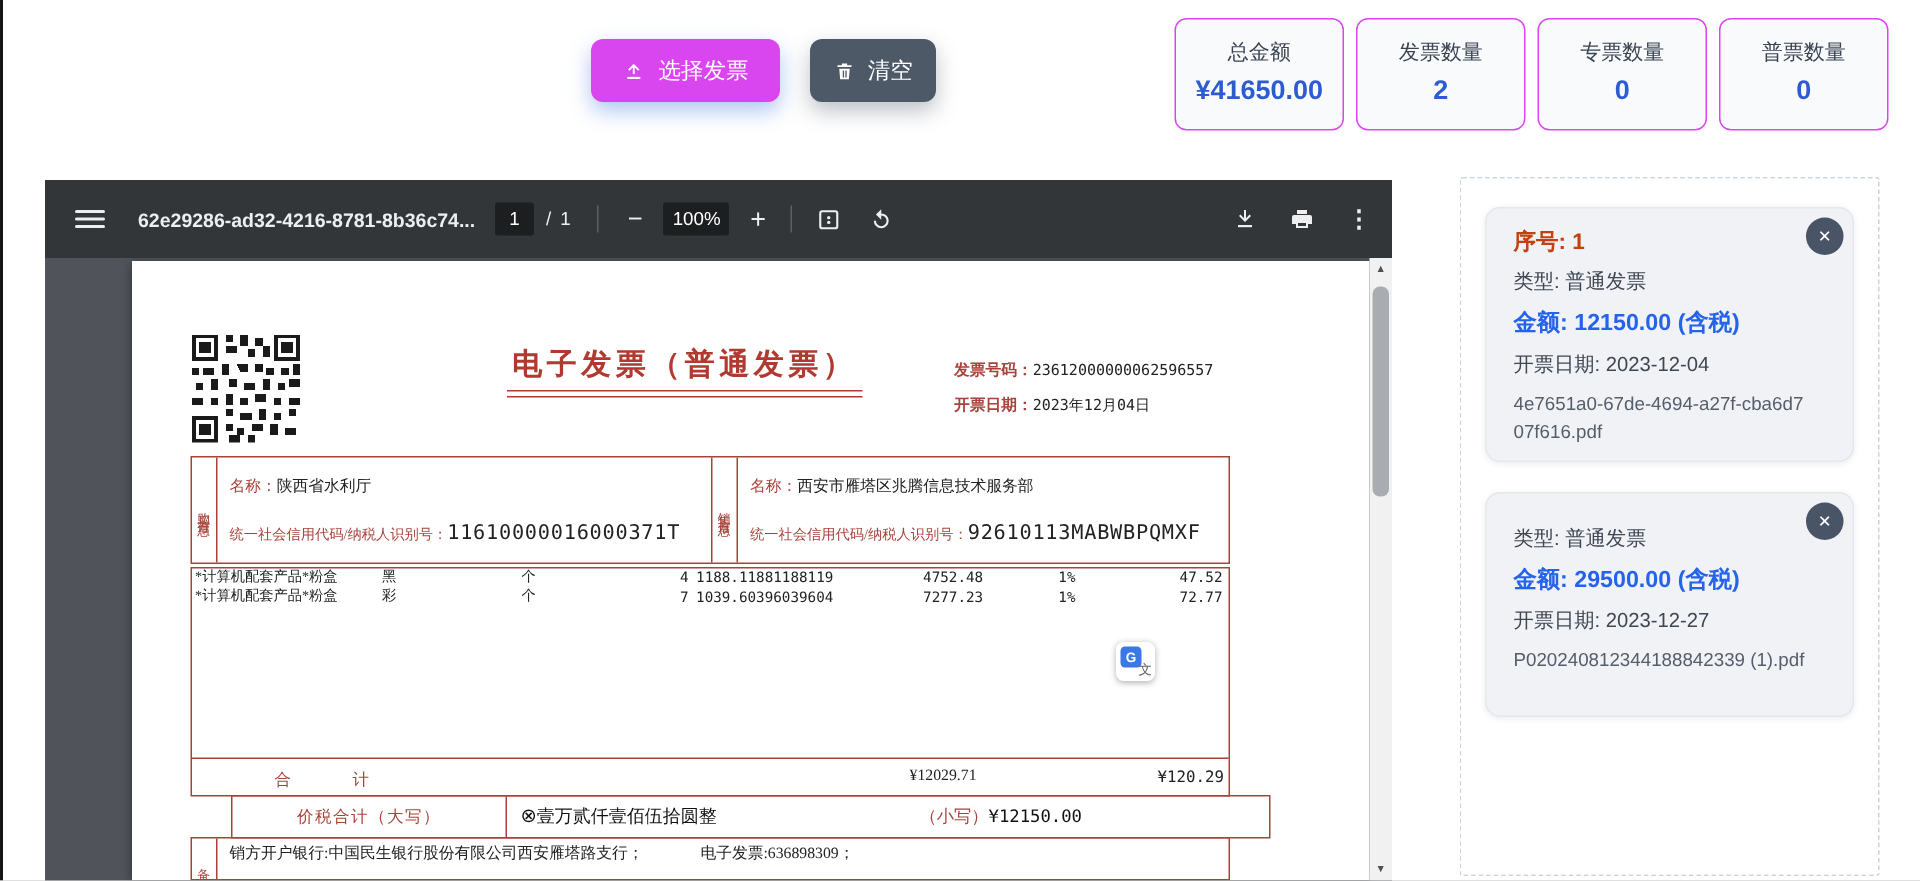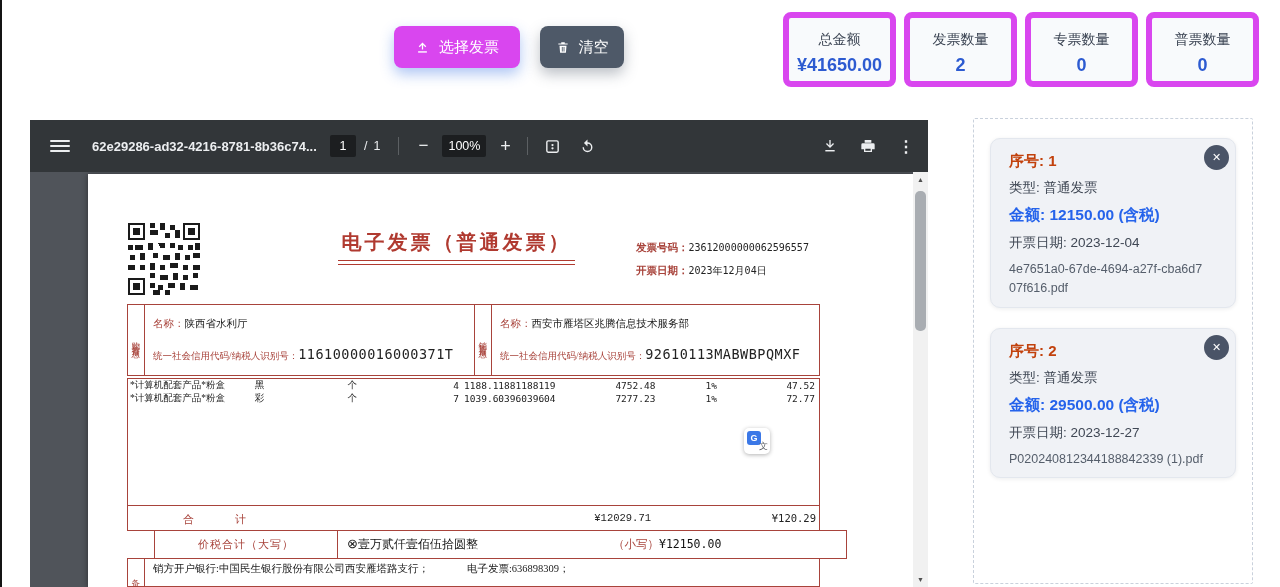--- a/index.html
+++ b/index.html
@@ -16,21 +16,21 @@
                 border:none; border-radius:8px; color:#fff; font-size:15px;
                 font-family:"Liberation Sans",sans-serif; cursor:pointer; }
   #btn-select { left:394px; top:26px; width:126px; height:42px; background:#d946ef;
                 box-shadow:0 6px 14px rgba(46,106,225,.38); }
   #btn-clear  { left:540px; top:26px; width:84px; height:42px; background:#4e5968;
                 box-shadow:0 6px 14px rgba(78,89,104,.38); }
   .btn-ico { display:inline-flex; }
 
   
   #stats { left:783px; top:12px; display:flex; gap:8px; }
-  .stat-card { width:113px; height:75px; background:#f8fafc; border:6px solid #d946ef;
+  .stat-card { width:113px; height:75px; background:#f8fafc; border:1px solid #d946ef;
                border-radius:8px; text-align:center; padding-top:13px; }
   .stat-label { font-size:14px; color:#3b4453; }
   .stat-value { font-size:18px; font-weight:bold; color:#2d5bd1; margin-top:6px; }
 
   
   #viewer { left:30px; top:120px; width:898px; height:467px; background:#50545a; }
   #pdf-toolbar { position:absolute; left:0; top:0; width:898px; height:52px; background:#323639;
                  display:flex; align-items:center; color:#eceef0; }
   .tb-divider { width:1px; height:18px; background:#5c6063; }
   .tb-box { background:#1c1e20; border-radius:2px; height:22px; display:flex;
@@ -88,21 +88,21 @@
   .c-price{ text-align:left; padding-left:5px; }
   .c-amt  { text-align:right; padding-right:16px; }
   .c-rate { text-align:center; }
   .c-tax  { text-align:right; padding-right:4px; }
 
   #total-row { position:absolute; left:0; bottom:0; width:100%; height:25px;
                border-top:1px solid #a8433b; }
   #total-label { position:absolute; left:55px; top:6px; font-size:11px; color:#a8433b;
                  letter-spacing:2px; }
   #total-amount { position:absolute; right:168px; top:6px; font-size:10.5px; color:#222;
-                  font-family:Liberation Mono, monospace; }
+                  font-family:Liberation Serif, serif; }
   #total-tax { position:absolute; right:3px; top:6px; font-size:10.5px; color:#222;
                font-family:"DejaVu Sans Mono",monospace; }
 
   #grand-row { left:39px; top:356px; width:693px; height:29px; display:flex; align-items:center;margin-left:27px; }
   #grand-label-cell { width:183px; height:100%; border-right:1px solid #a8433b; display:flex;
                       align-items:center; justify-content:center; font-size:11px; color:#a8433b;
                       letter-spacing:1px; }
   #grand-words { margin-left:9px; font-size:12px; color:#111; }
   #grand-circle { font-size:13px; color:#111; }
   #grand-small { position:absolute; left:458px; font-size:11.5px; color:#111;
@@ -331,21 +331,20 @@
       <div class="card-close">✕</div>
       <div class="card-seq">序号: 1</div>
       <div class="card-line">类型: 普通发票</div>
       <div class="card-amount">金额: 12150.00 (含税)</div>
       <div class="card-line">开票日期: 2023-12-04</div>
       <div class="card-file">4e7651a0-67de-4694-a27f-cba6d707f616.pdf</div>
     </div>
 
     <div id="inv-card-2" class="inv-card">
       <div class="card-close">✕</div>
-      <div class="card-seq">序号: 2</div>
       <div class="card-line">类型: 普通发票</div>
       <div class="card-amount">金额: 29500.00 (含税)</div>
       <div class="card-line">开票日期: 2023-12-27</div>
       <div class="card-file">P020240812344188842339 (1).pdf</div>
     </div>
 
   </div>
 </div>
 
 </body></html>

